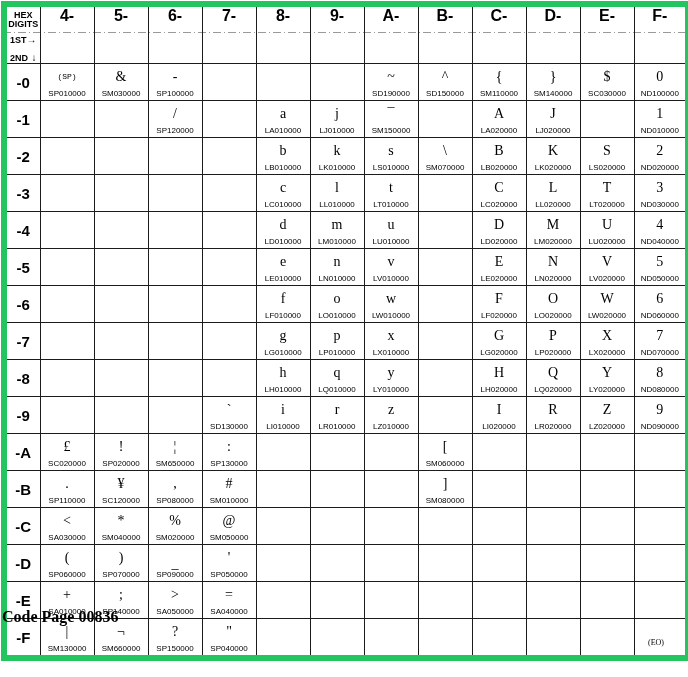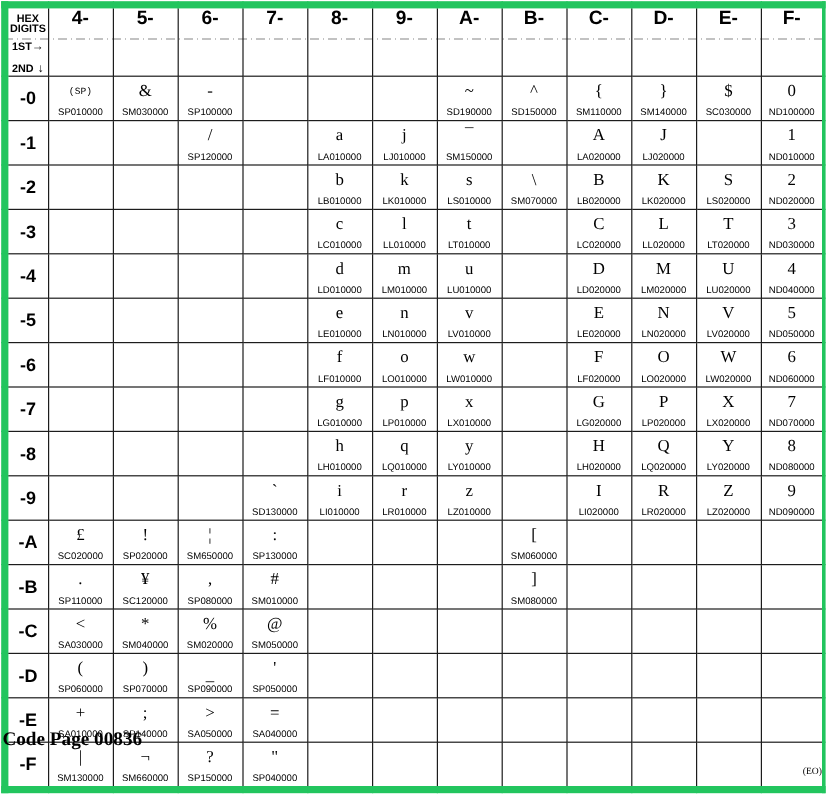--- a/index.html
+++ b/index.html
@@ -15,41 +15,41 @@
     border-collapse:collapse;table-layout:fixed;width:685px;
     border:6px solid #22c55e;background:transparent;position:relative;
   }
   table.cp th,table.cp td{border:1px solid #1c1c1c;padding:0;vertical-align:top;background:transparent;}
   thead tr{height:58px;}
   thead th{vertical-align:middle;text-align:center;border-bottom:2px solid #000;}
   .collabel{display:inline-block;font-weight:700;font-size:16px;line-height:16px;background:#fff;padding:0 4px;}
   
   th.corner{vertical-align:top;}
   .hexlbl{font-size:9px;font-weight:700;line-height:9px;text-align:center;padding-top:4px;white-space:pre-line;}
-  .dirrow{display:flex;justify-content:space-between;align-items:flex-start;font-size:9px;font-weight:700;padding:0 3px;}
+  .dirrow{display:flex;justify-content:space-between;align-items:center;font-size:9px;font-weight:700;padding:0 3px;}
   .dirrow.first{margin-top:5px;}
   .dirrow.second{margin-top:7px;}
   .arrow{font-size:10px;font-weight:400;}
   
   tbody tr{height:36px;}
   tbody th.rowlabel{text-align:center;vertical-align:middle;font-weight:700;font-size:15px;}
   td.cell{position:relative;}
   td.cell .inner{display:flex;flex-direction:column;height:36px;}
   .ch{
     flex:1 1 auto;display:flex;align-items:center;justify-content:center;
     font-family:"Liberation Serif","DejaVu Serif",serif;font-size:14px;line-height:14px;
   }
   .ch.small{font-size:8px;line-height:9px;font-family:Liberation Mono, monospace;}
   .ch.drop{position:relative;top:6px;}
   .code{
     flex:0 0 auto;text-align:center;font-size:8px;line-height:9px;padding-bottom:2px;
     font-family:"Liberation Sans",sans-serif;letter-spacing:0;
   }
   .eo{
-    position:absolute;right:0;top:52%;font-size:8px;line-height:9px;
+    position:absolute;right:21px;top:52%;font-size:8px;line-height:9px;
     font-family:"Liberation Serif",serif;
   }
   .caption{
     position:absolute;left:2px;top:608px;
     font-family:"Liberation Serif","DejaVu Serif",serif;font-weight:700;font-size:16px;
   }
 </style>
 </head>
 <body>
 

